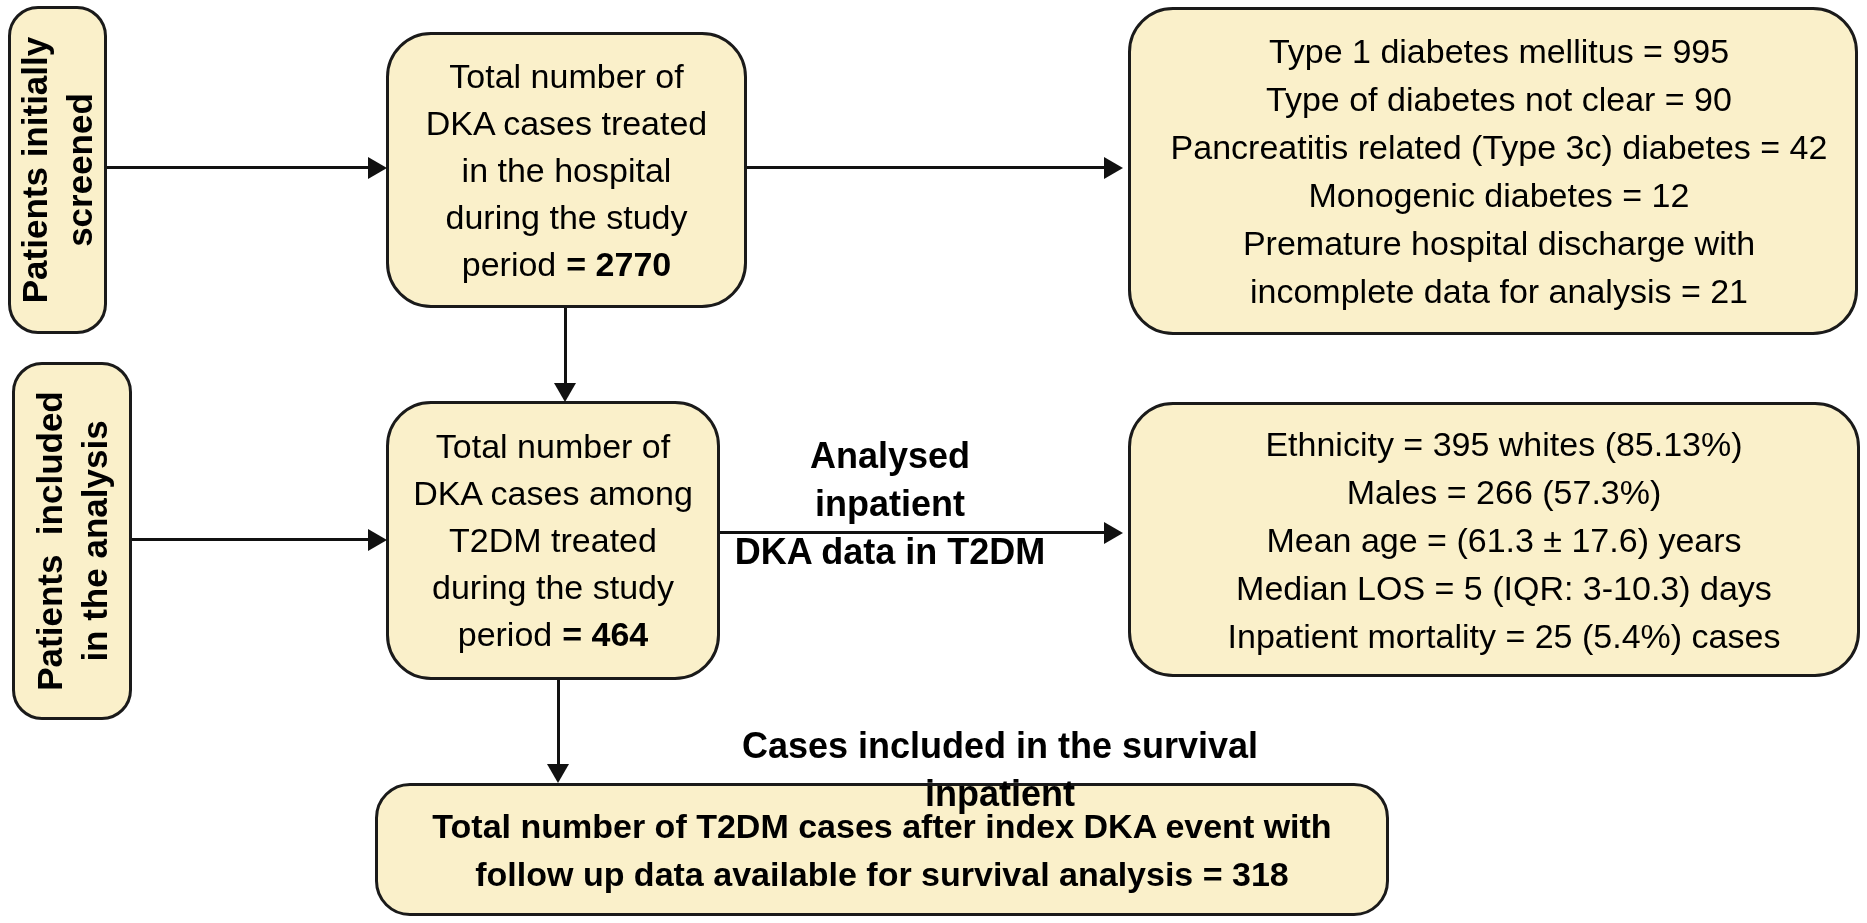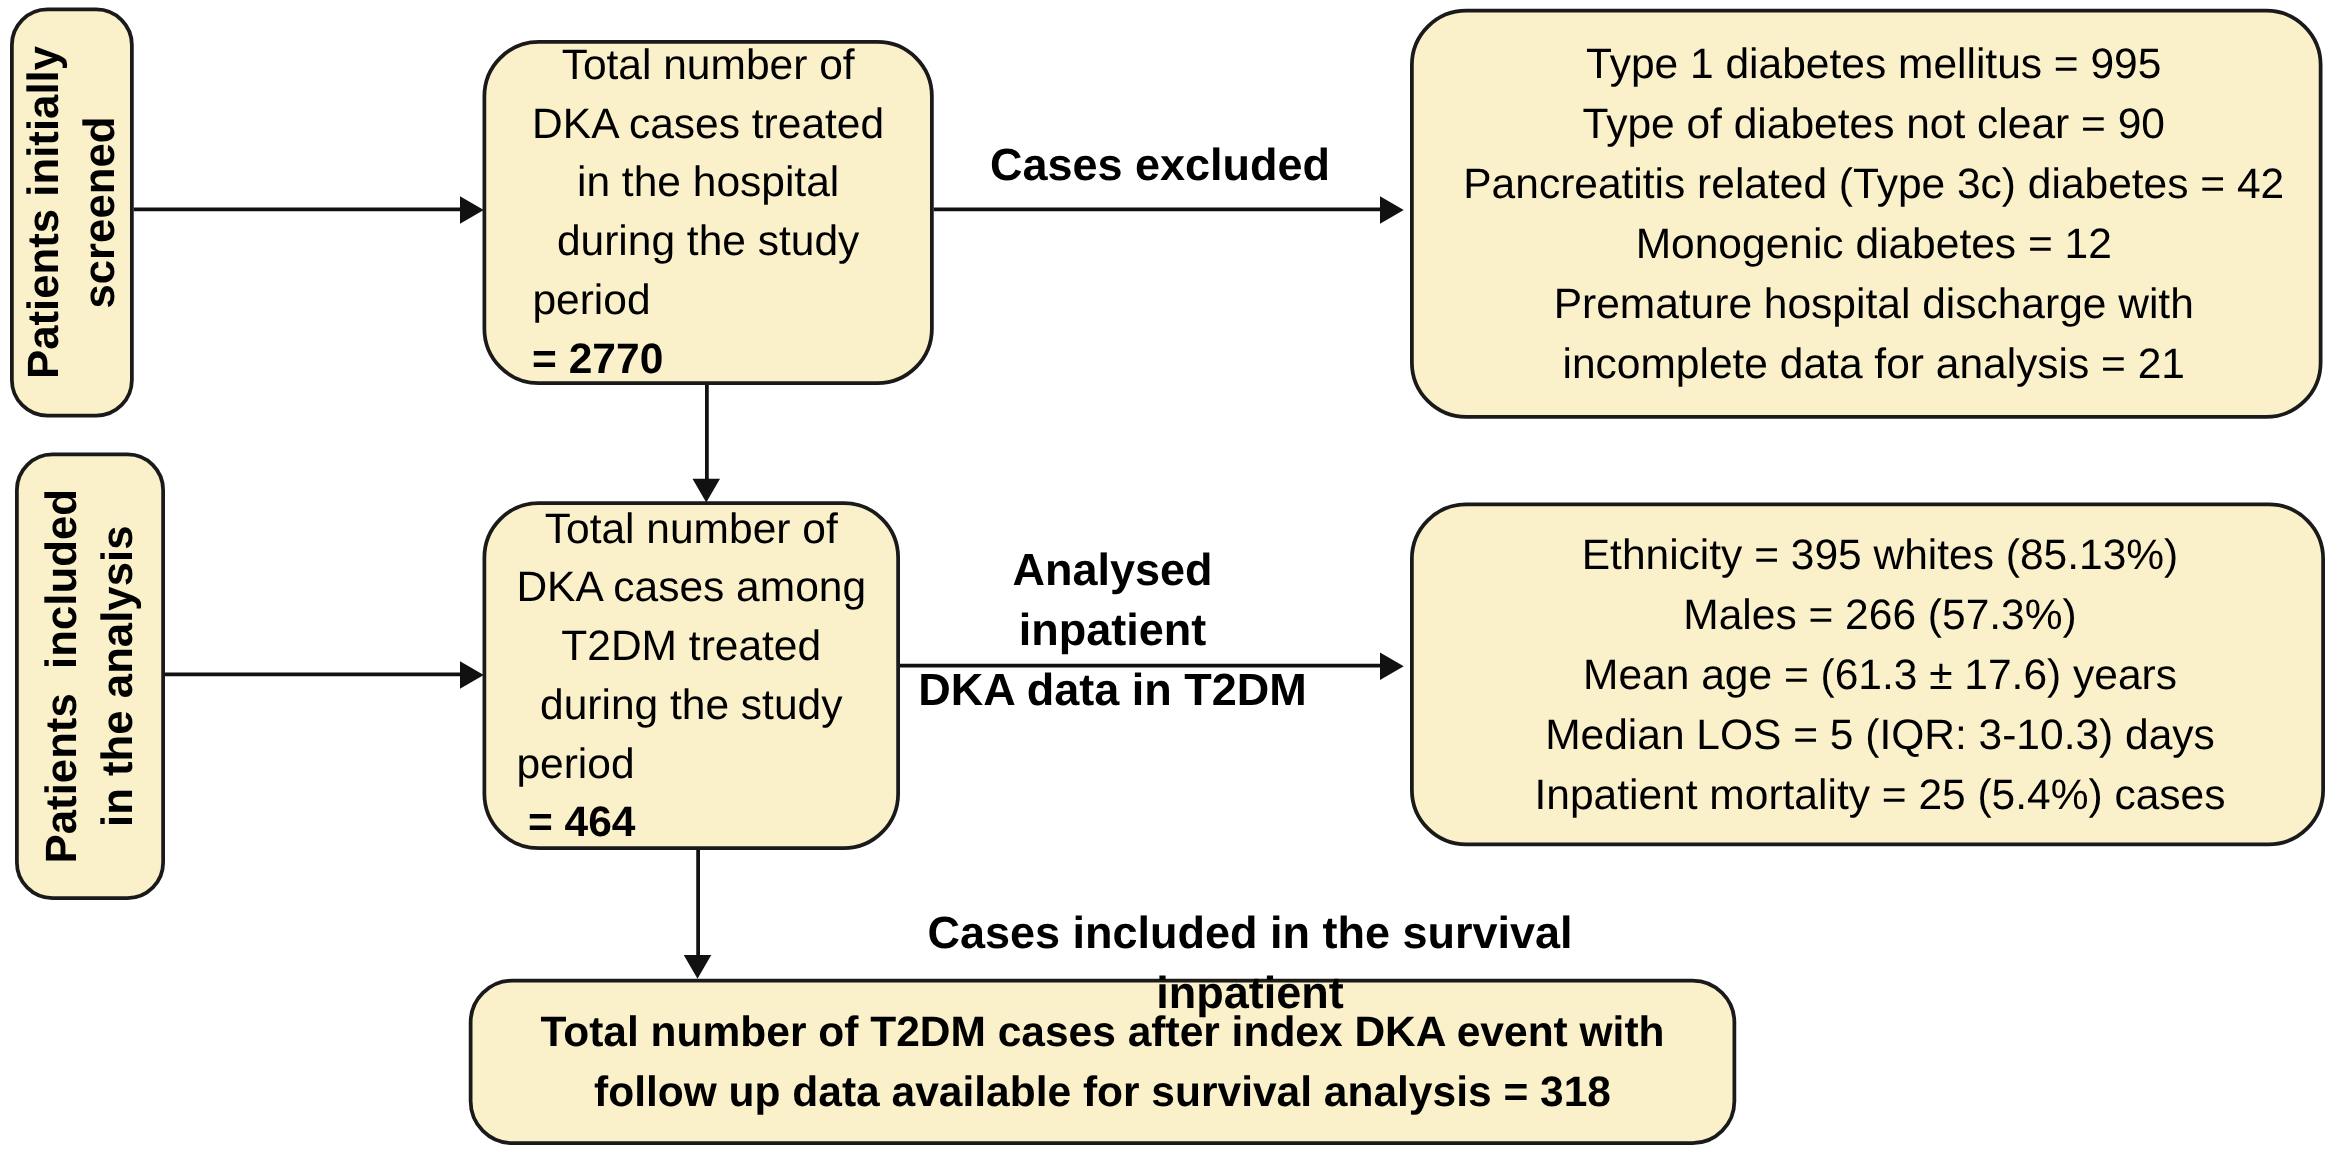--- a/index.html
+++ b/index.html
@@ -32,22 +32,22 @@
   }
   .bold { font-weight: 700; }
   .vtext {
     transform: rotate(-90deg);
     white-space: pre;
     text-align: center;
     font-size: 35px;
     line-height: 45px;
     font-weight: 700;
   }
-  .stack { display: flex; flex-direction: column; align-items: flex-start; }
-  .lastline { display: flex; flex-direction: column; justify-content: center; gap: 0; }
+  .stack { display: flex; flex-direction: column; align-items: center; }
+  .lastline { display: flex; flex-direction: row; justify-content: center; gap: 0; }
   .lastline span { font-size: 34px; line-height: 47px; }
   .lastline .prefix { font-weight: 400; margin-right: 10px; }
   .lastline .value { font-weight: 700; }
   .hline { position: absolute; height: 3px; background: #111111; }
   .vline { position: absolute; width: 3px; background: #111111; }
   .ah-right {
     position: absolute; width: 0; height: 0;
     border-top: 11px solid transparent;
     border-bottom: 11px solid transparent;
     border-left: 19px solid #111111;
@@ -128,21 +128,20 @@
   <div class="box round-lg" style="left:375px; top:783px; width:1014px; height:133px; border-radius:35px;">
     <div class="body-text bold" style="line-height:48px; font-weight:700;">Total number of T2DM cases after index DKA event with
 follow up data available for survival analysis = 318</div>
   </div>
 
   <div class="hline" style="left:107px; top:166px; width:264px;"></div>
   <div class="ah-right" style="left:368px; top:157px;"></div>
 
   <div class="hline" style="left:747px; top:166px; width:359px;"></div>
   <div class="ah-right" style="left:1104px; top:157px;"></div>
-  <div class="arrow-label" style="left:758px; top:108px; width:340px;">Cases excluded</div>
 
   <div class="vline" style="left:564px; top:308px; height:76px;"></div>
   <div class="ah-down" style="left:554px; top:383px;"></div>
 
   <div class="hline" style="left:132px; top:538px; width:238px;"></div>
   <div class="ah-right" style="left:368px; top:529px;"></div>
 
   <div class="hline" style="left:720px; top:531px; width:386px;"></div>
   <div class="ah-right" style="left:1104px; top:522px;"></div>
   <div class="arrow-label" style="left:730px; top:432px; width:320px;">Analysed inpatient

